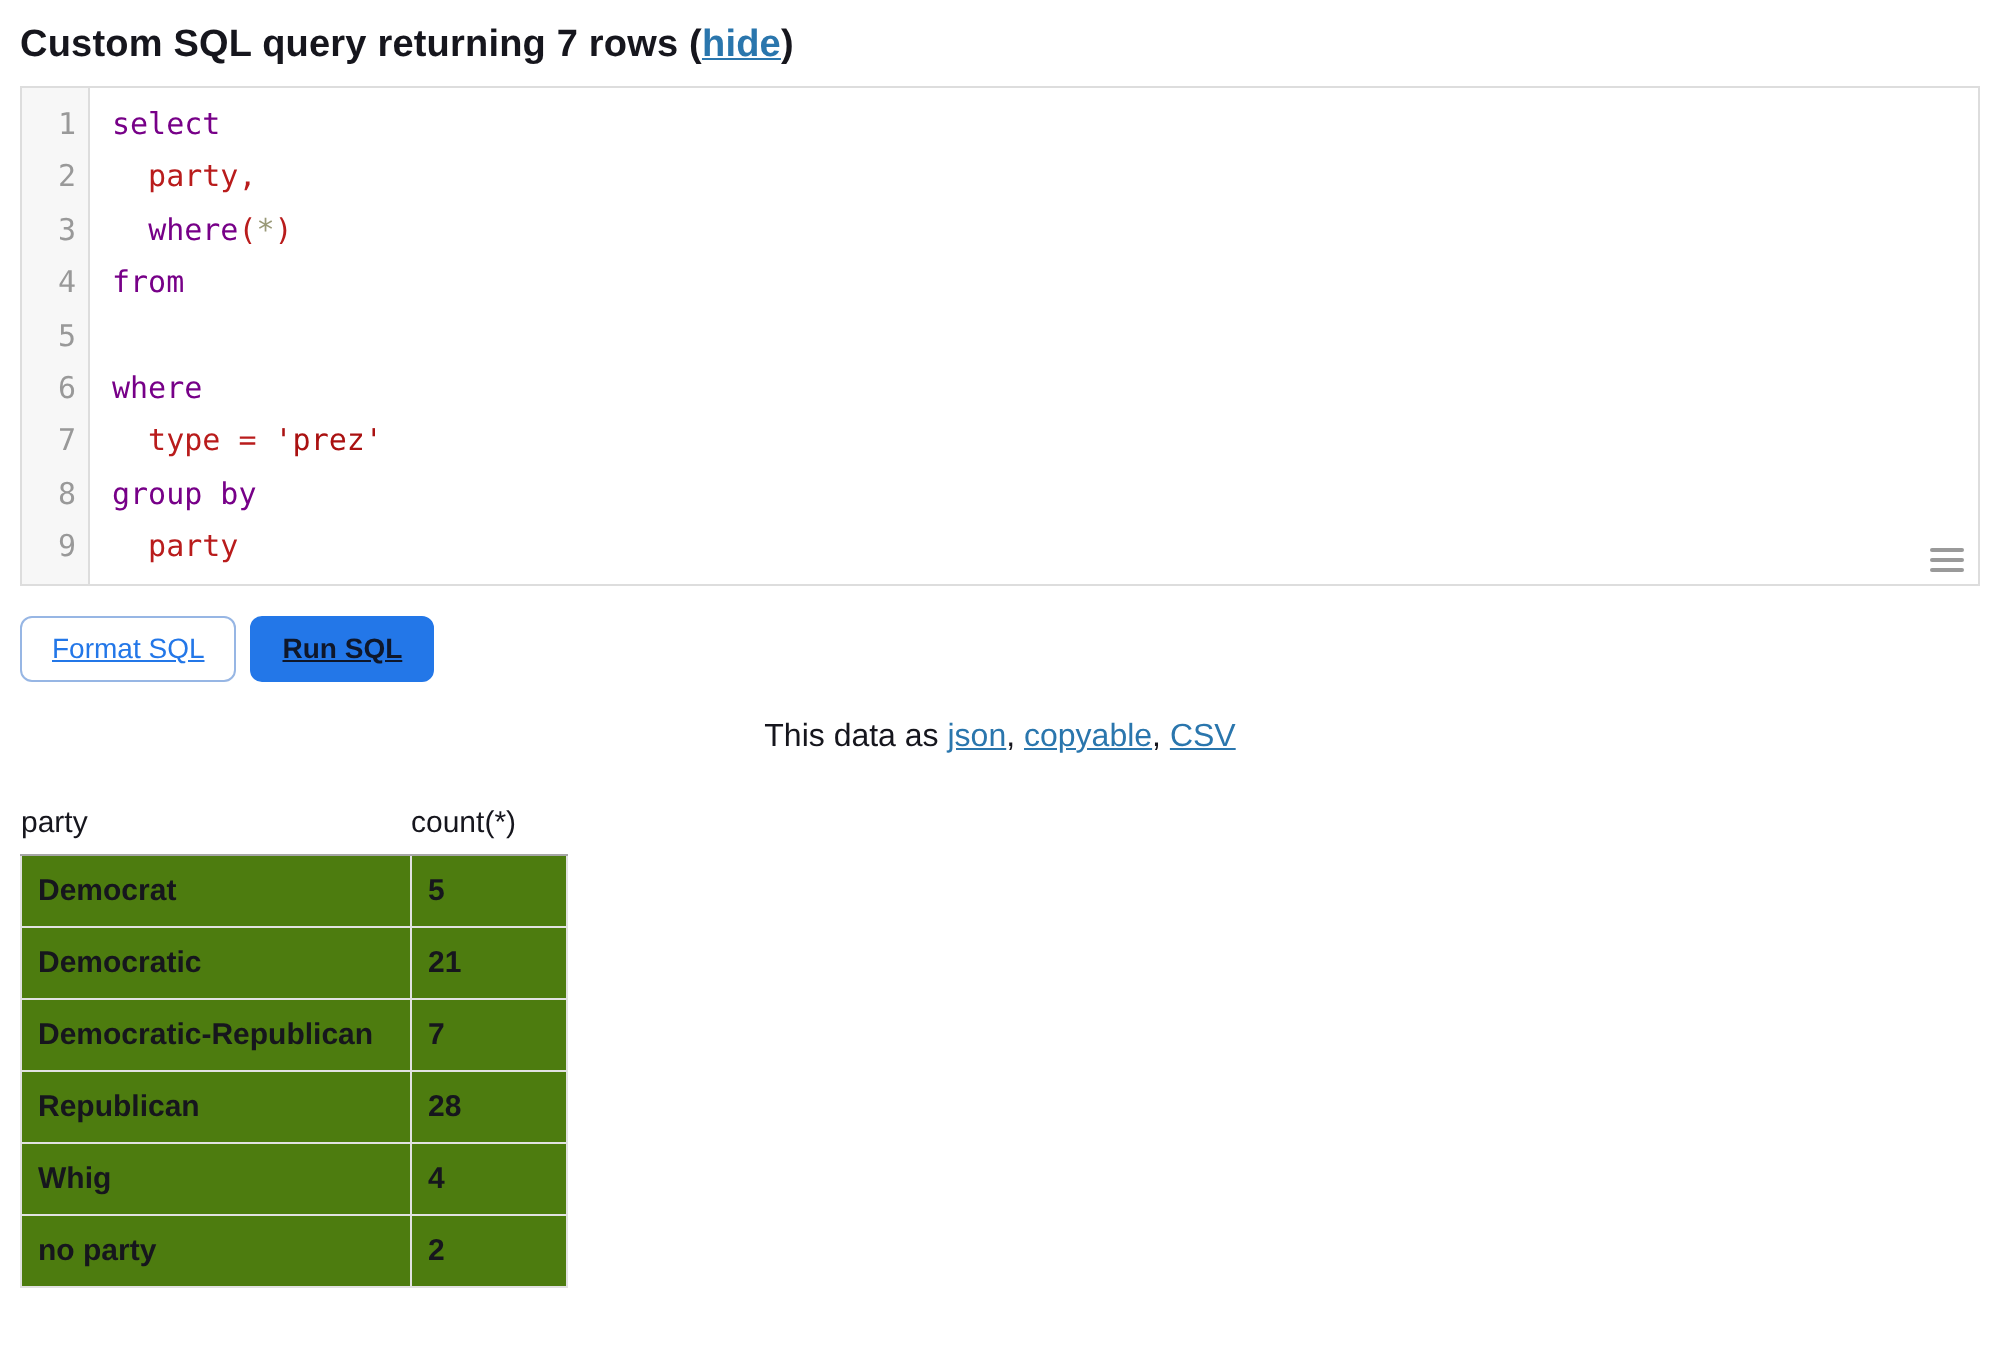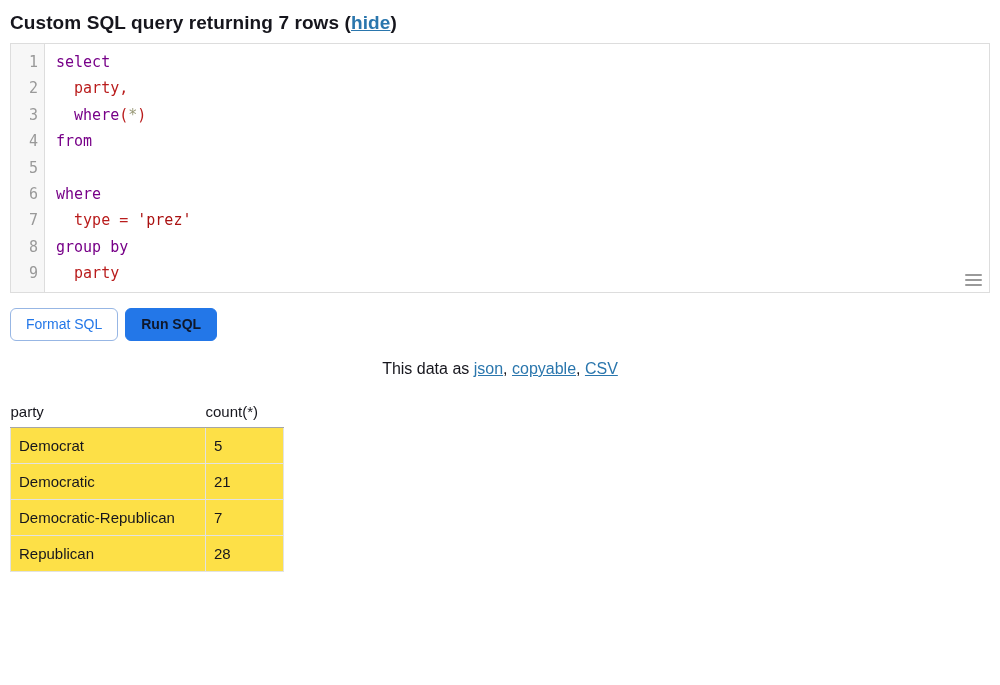--- a/index.html
+++ b/index.html
@@ -60,20 +60,21 @@
 
   
   .toolbar { margin-top: 15px; display: flex; gap: 7px; }
   .btn {
     font-family: "Liberation Sans", sans-serif;
     font-size: 14px;
     padding: 7px 15px 8px;
     border-radius: 6px;
     cursor: pointer;
     line-height: 16px;
+    text-decoration: underline;
   }
   .btn-outline {
     background: #ffffff;
     color: var(--accent, #2377e8);
     border: 1px solid #97b6e4;
   }
   .btn-primary {
     background: var(--accent, #2377e8);
     color: #0f172a;
     border: 1px solid var(--accent, #2377e8);
@@ -92,26 +93,27 @@
   .results th {
     font-weight: 400; text-align: left;
     padding: 5px 8px 7px 0;
     border-bottom: 1px solid #a6a6a6;
     color: #16161d;
     white-space: nowrap;
   }
   .results th.col-0 { width: 195px; }
   .results th.col-1 { width: 78px; }
   .results td {
-    background: #fde047;
+    background: #4d7c0f;
     border: 1px solid #e2e2e2;
     border-top: none;
     padding: 9px 8px;
     color: #16161d;
     white-space: nowrap;
+    font-weight: bold;
   }
 </style>
 </head>
 <body>
 
 <div class="page">
 
   <h1 class="page-title"><span>Custom SQL query returning 7 rows (</span><a href="#">hide</a><span>)</span></h1>
 
   <div class="sql-editor">
@@ -158,16 +160,24 @@
           <td>21</td>
         </tr>
         <tr>
           <td>Democratic-Republican</td>
           <td>7</td>
         </tr>
         <tr>
           <td>Republican</td>
           <td>28</td>
         </tr>
+        <tr>
+          <td>Whig</td>
+          <td>4</td>
+        </tr>
+        <tr>
+          <td>no party</td>
+          <td>2</td>
+        </tr>
       </tbody>
   </table>
 
 </div>
 
 </body></html>

